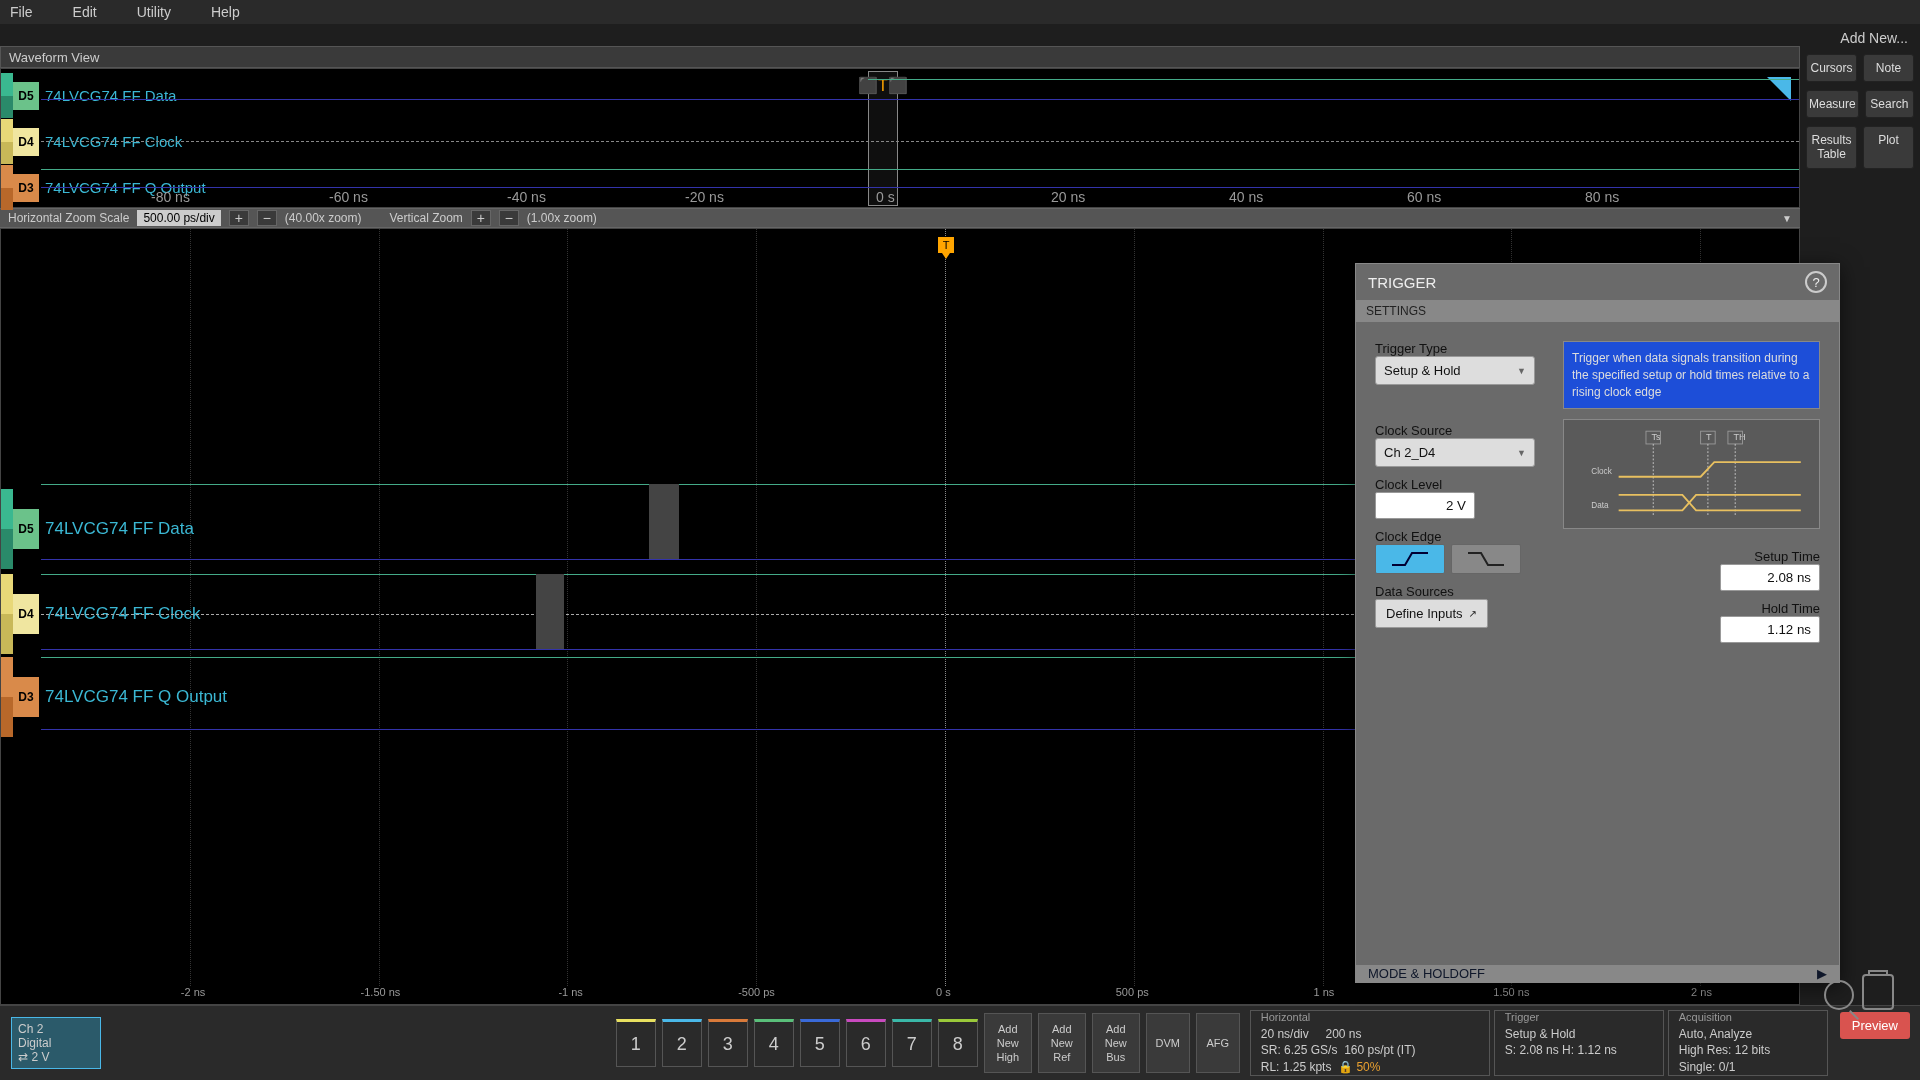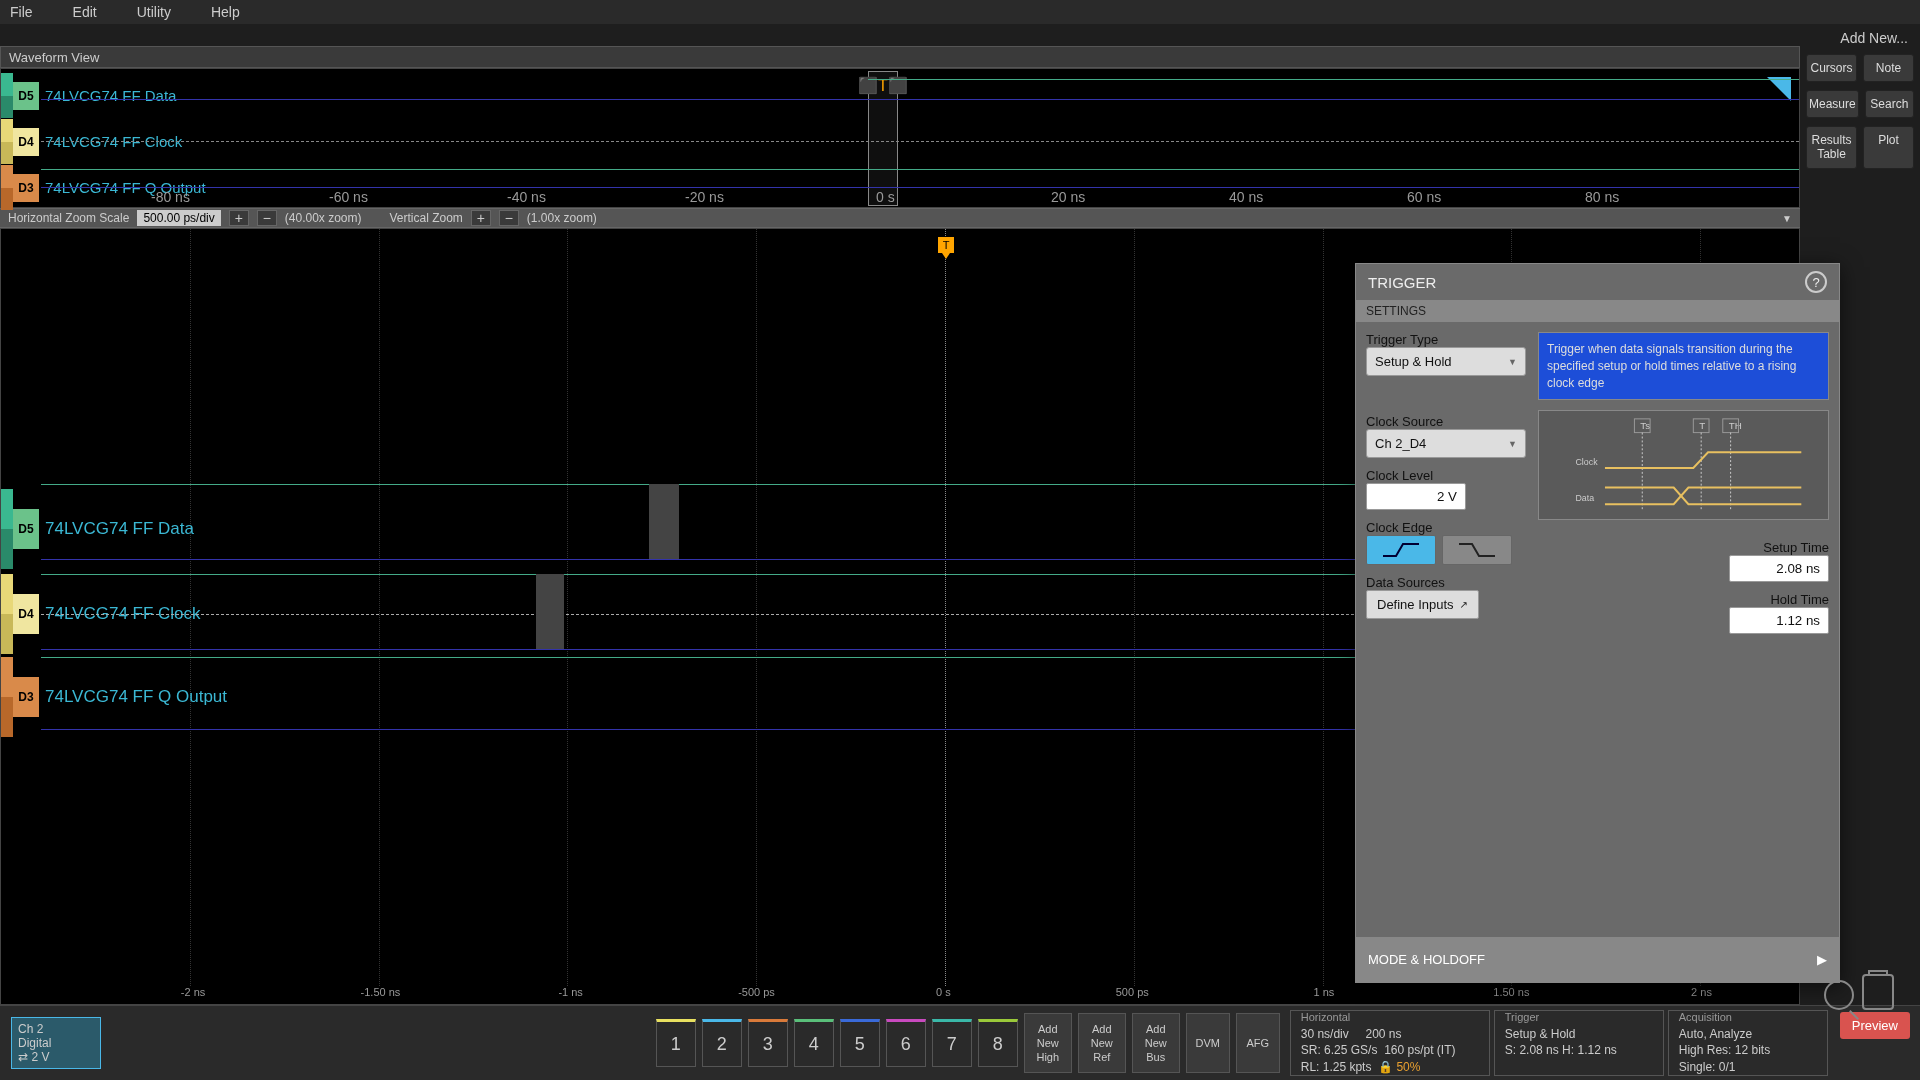--- a/index.html
+++ b/index.html
@@ -41,33 +41,33 @@
 .rightbar { position: absolute; top: 24px; right: 0; width: 120px; display: flex; flex-direction: column; gap: 8px; padding: 6px; background: #1e1e1e; }
 .rightbar .add-new { font-size: 14px; text-align: right; padding-right: 6px; cursor: pointer; }
 .rightbar-row { display: flex; gap: 6px; }
 .rbtn { flex: 1; background: #3a3a3a; border: 1px solid #222; color: #ddd; font-size: 12px; padding: 6px 2px; text-align: center; cursor: pointer; border-radius: 3px; }
 
 
 .trigger-panel { position: absolute; right: 80px; top: 263px; width: 485px; height: 720px; background: #6a6a6a; border: 1px solid #888; display: flex; flex-direction: column; font-size: 13px; box-shadow: 0 4px 20px rgba(0,0,0,0.6); }
 .tp-header { height: 36px; display: flex; align-items: center; justify-content: space-between; padding: 0 12px; font-size: 15px; color: #eee; }
 .tp-help { width: 22px; height: 22px; border: 2px solid #ccc; border-radius: 50%; display: flex; align-items: center; justify-content: center; font-size: 13px; cursor: pointer; }
 .tp-section { background: #888; padding: 4px 10px; font-size: 12px; color: #222; }
-.tp-body { padding: 10px; flex: 1; display: flex; gap: 12px; }
+.tp-body { padding: 19px; flex: 1; display: flex; gap: 28px; }
 .tp-col { flex: 1; display: flex; flex-direction: column; gap: 10px; }
 .tp-label { font-size: 13px; color: #111; }
 .tp-dropdown { background: #ddd; border: 1px solid #999; padding: 6px 8px; border-radius: 3px; display: flex; justify-content: space-between; align-items: center; cursor: pointer; color: #111; }
 .tp-dropdown::after { content: "▼"; font-size: 9px; color: #666; }
 .tp-input { background: #fff; border: 1px solid #999; padding: 5px 8px; text-align: right; color: #111; border-radius: 2px; width: 100px; }
 .tp-desc { background: #1d4ed8; border: 1px solid #888; padding: 8px; font-size: 12px; color: #ddd; line-height: 1.4; }
 .tp-diagram { background: #5a5a5a; border: 1px solid #888; height: 110px; position: relative; }
 .tp-edges { display: flex; gap: 6px; }
 .tp-edge { width: 70px; height: 30px; background: #888; border: 1px solid #666; display: flex; align-items: center; justify-content: center; cursor: pointer; border-radius: 2px; }
 .tp-edge.active { background: #4ab8e8; }
 .tp-btn { background: #ddd; border: 1px solid #999; padding: 6px 10px; cursor: pointer; color: #111; border-radius: 2px; display: inline-flex; align-items: center; gap: 6px; }
-.tp-footer { background: #888; padding: 15px 12px; display: flex; justify-content: space-between; align-items: center; color: #ffffff; cursor: pointer; }
+.tp-footer { background: #888; padding: 1px 12px; display: flex; justify-content: space-between; align-items: center; color: #0f172a; cursor: pointer; }
 
 
 .bottombar { height: 75px; background: #2a2a2a; display: flex; align-items: stretch; position: absolute; bottom: 0; left: 0; right: 0; border-top: 1px solid #444; }
 .ch-badge { width: 90px; background: #2b5a6a; border: 1px solid #4ab8e8; padding: 4px 6px; font-size: 12px; margin: 11px; }
 .ch-buttons { display: flex; gap: 6px; align-items: center; margin-left: auto; padding: 0 8px; }
 .ch-num { width: 40px; height: 48px; background: #2a2a2a; border: 1px solid #555; border-top: 3px solid; display: flex; align-items: center; justify-content: center; font-size: 18px; cursor: pointer; }
 .ch-add { width: 48px; height: 60px; background: #3a3a3a; border: 1px solid #555; font-size: 11px; text-align: center; padding: 4px 2px; cursor: pointer; display: flex; flex-direction: column; justify-content: center; line-height: 1.3; }
 .info-panel { background: #2a2a2a; border: 1px solid #555; padding: 4px 10px; font-size: 12px; margin: 4px 2px; display: flex; flex-direction: column; justify-content: center; line-height: 1.4; }
 .info-panel .title { color: #999; font-size: 11px; }
 .preview-btn { background: #d9534f; color: #fff; padding: 6px 12px; border-radius: 3px; margin: 6px 10px; align-self: flex-start; cursor: pointer; font-size: 13px; }
@@ -341,23 +341,23 @@
     <div class="ch-num" style="border-top-color:#3a6ad9">5</div>
     <div class="ch-num" style="border-top-color:#c94abf">6</div>
     <div class="ch-num" style="border-top-color:#3ab8a8">7</div>
     <div class="ch-num" style="border-top-color:#9ac93a">8</div>
     <div class="ch-add">Add New High</div>
     <div class="ch-add">Add New Ref</div>
     <div class="ch-add">Add New Bus</div>
     <div class="ch-add" style="width:44px">DVM</div>
     <div class="ch-add" style="width:44px">AFG</div>
   </div>
-  <div class="info-panel" style="width:200px">
+  <div class="info-panel" style="width:240px">
     <div class="title">Horizontal</div>
-    <div><span>30 ns/div</span>&nbsp;&nbsp;&nbsp;&nbsp;&nbsp;<span>200 ns</span></div>
+    <div><span>20 ns/div</span>&nbsp;&nbsp;&nbsp;&nbsp;&nbsp;<span>200 ns</span></div>
     <div><span>SR: 6.25 GS/s</span>&nbsp;&nbsp;<span>160 ps/pt (IT)</span></div>
     <div><span>RL: 1.25 kpts</span>&nbsp;&nbsp;<span style="color:#e8a030">🔒 50%</span></div>
   </div>
   <div class="info-panel" style="width:170px">
     <div class="title">Trigger</div>
     <div>Setup &amp; Hold</div>
     <div>S: 2.08 ns  H: 1.12 ns</div>
     <div>&nbsp;</div>
   </div>
   <div class="info-panel" style="width:160px">

